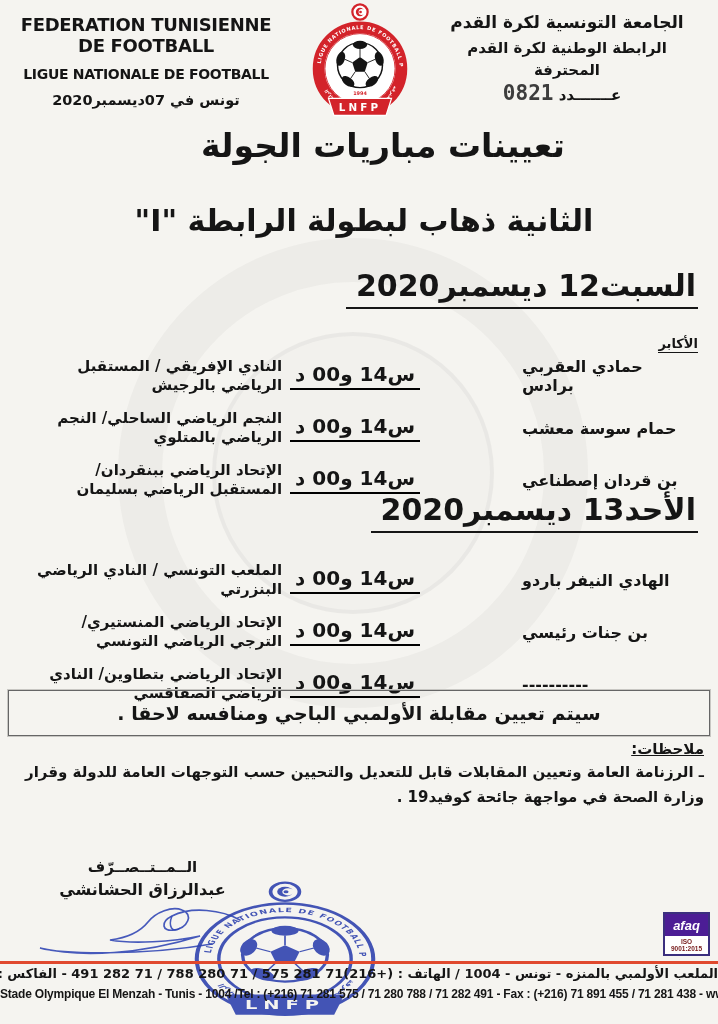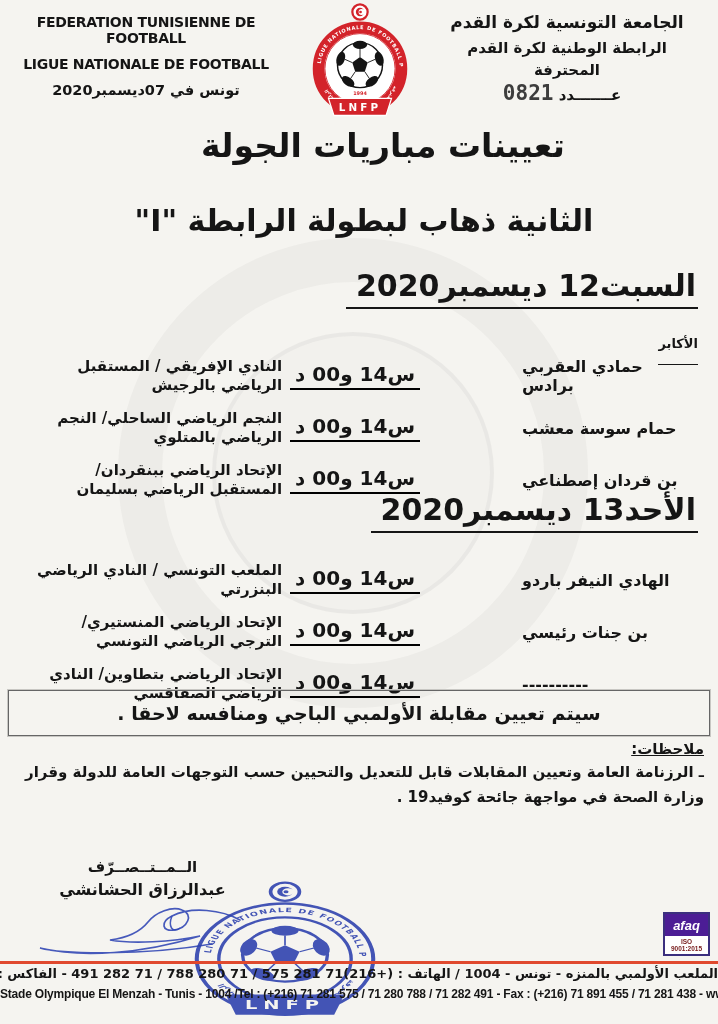--- a/index.html
+++ b/index.html
@@ -8,21 +8,21 @@
   [data-name]{box-sizing:border-box;}
 
   
   .wm-ring{position:absolute;left:118px;top:238px;width:470px;height:470px;border-radius:50%;
            border:44px solid rgba(70,70,70,0.045);}
   .wm-inner{position:absolute;left:212px;top:332px;width:282px;height:282px;border-radius:50%;
             border:4px solid rgba(70,70,70,0.05);background:rgba(120,120,120,0.025);}
 
   
   .hdr-left{position:absolute;left:14px;top:14px;width:264px;text-align:center;font-weight:bold;}
-  .hdr-left .fr1{font-size:14px;letter-spacing:-0.3px;}
+  .hdr-left .fr1{font-size:18px;letter-spacing:-0.3px;}
   .hdr-left .fr2{font-size:14px;margin-top:8px;letter-spacing:-0.3px;line-height:20px;}
   .hdr-left .dt{font-size:14.5px;margin-top:8px;direction:rtl;}
   .hdr-right{position:absolute;left:428px;top:12px;width:278px;text-align:center;font-weight:bold;direction:rtl;}
   .hdr-right .ar1{font-size:17px;}
   .hdr-right .ar2{font-size:15px;margin-top:7px;}
   .hdr-right .ar3{font-size:15px;margin-top:4px;}
   .hdr-right .numrow{margin-top:2px;padding-right:10px;font-size:15px;}
   .hdr-right .numval{font-family:"DejaVu Sans Mono",monospace;font-size:21px;letter-spacing:3px;
                      color:#3d3d3d;font-weight:bold;}
   .logo-wrap{position:absolute;left:306px;top:2px;width:108px;height:120px;}
@@ -32,21 +32,21 @@
           font-size:33px;font-weight:bold;direction:rtl;}
   .title2{position:absolute;left:20px;right:10px;top:203px;text-align:center;
           font-size:30px;font-weight:bold;direction:rtl;}
 
   
   .date-head{position:absolute;right:20px;font-size:30px;font-weight:bold;direction:rtl;
              border-bottom:2.5px solid #161616;padding:0 2px 4px 10px;}
   .dh-sat{top:268px;}
   .dh-sun{top:492px;}
   .cat-label{position:absolute;right:20px;top:336px;font-size:13px;font-weight:bold;
-             border-bottom:1.2px solid #161616;padding-bottom:13px;direction:rtl;}
+             border-bottom:1.2px solid #161616;padding-bottom:1px;direction:rtl;}
 
   
   .rows{position:absolute;left:0;right:0;}
   .rows-sat{top:350px;}
   .rows-sun{top:554px;}
   .match-row{display:flex;direction:rtl;align-items:center;height:52px;padding:0 34px 0 28px;}
   .mr-venue{flex:0 0 162px;font-size:16px;font-weight:bold;text-align:left;}
   .mr-time{margin:0 102px 0 8px;font-size:20px;font-weight:bold;white-space:nowrap;
            border-bottom:2px solid #000;padding:0 5px 2px;}
   .mr-teams{flex:1;font-size:15px;font-weight:bold;text-align:right;line-height:19px;}

